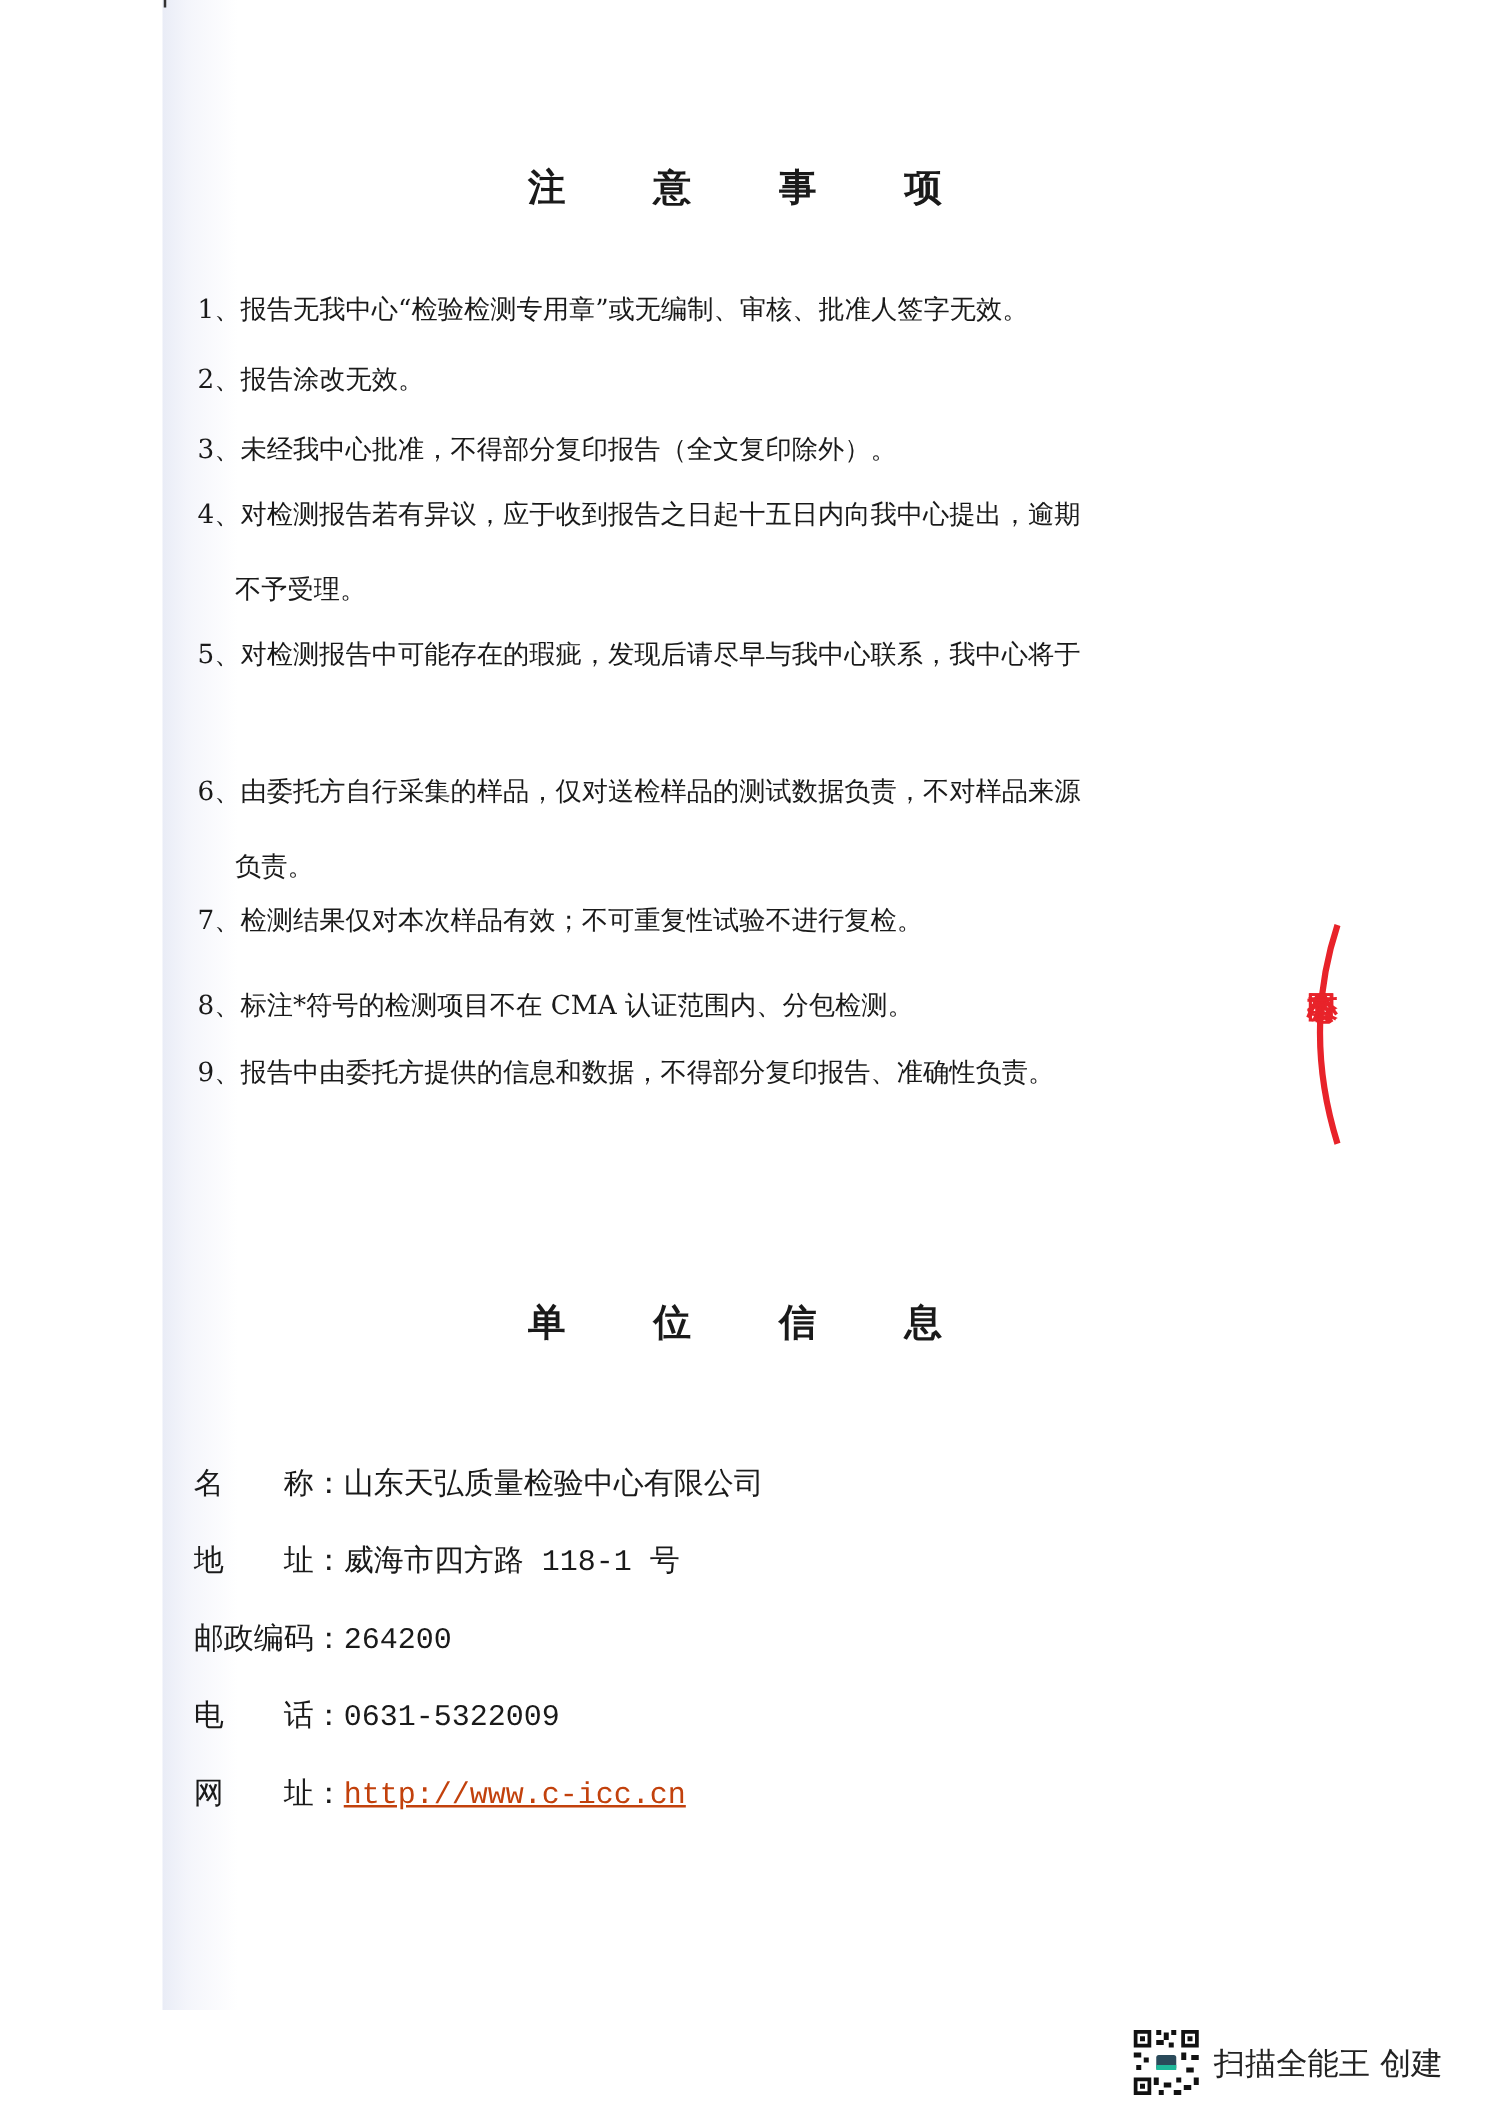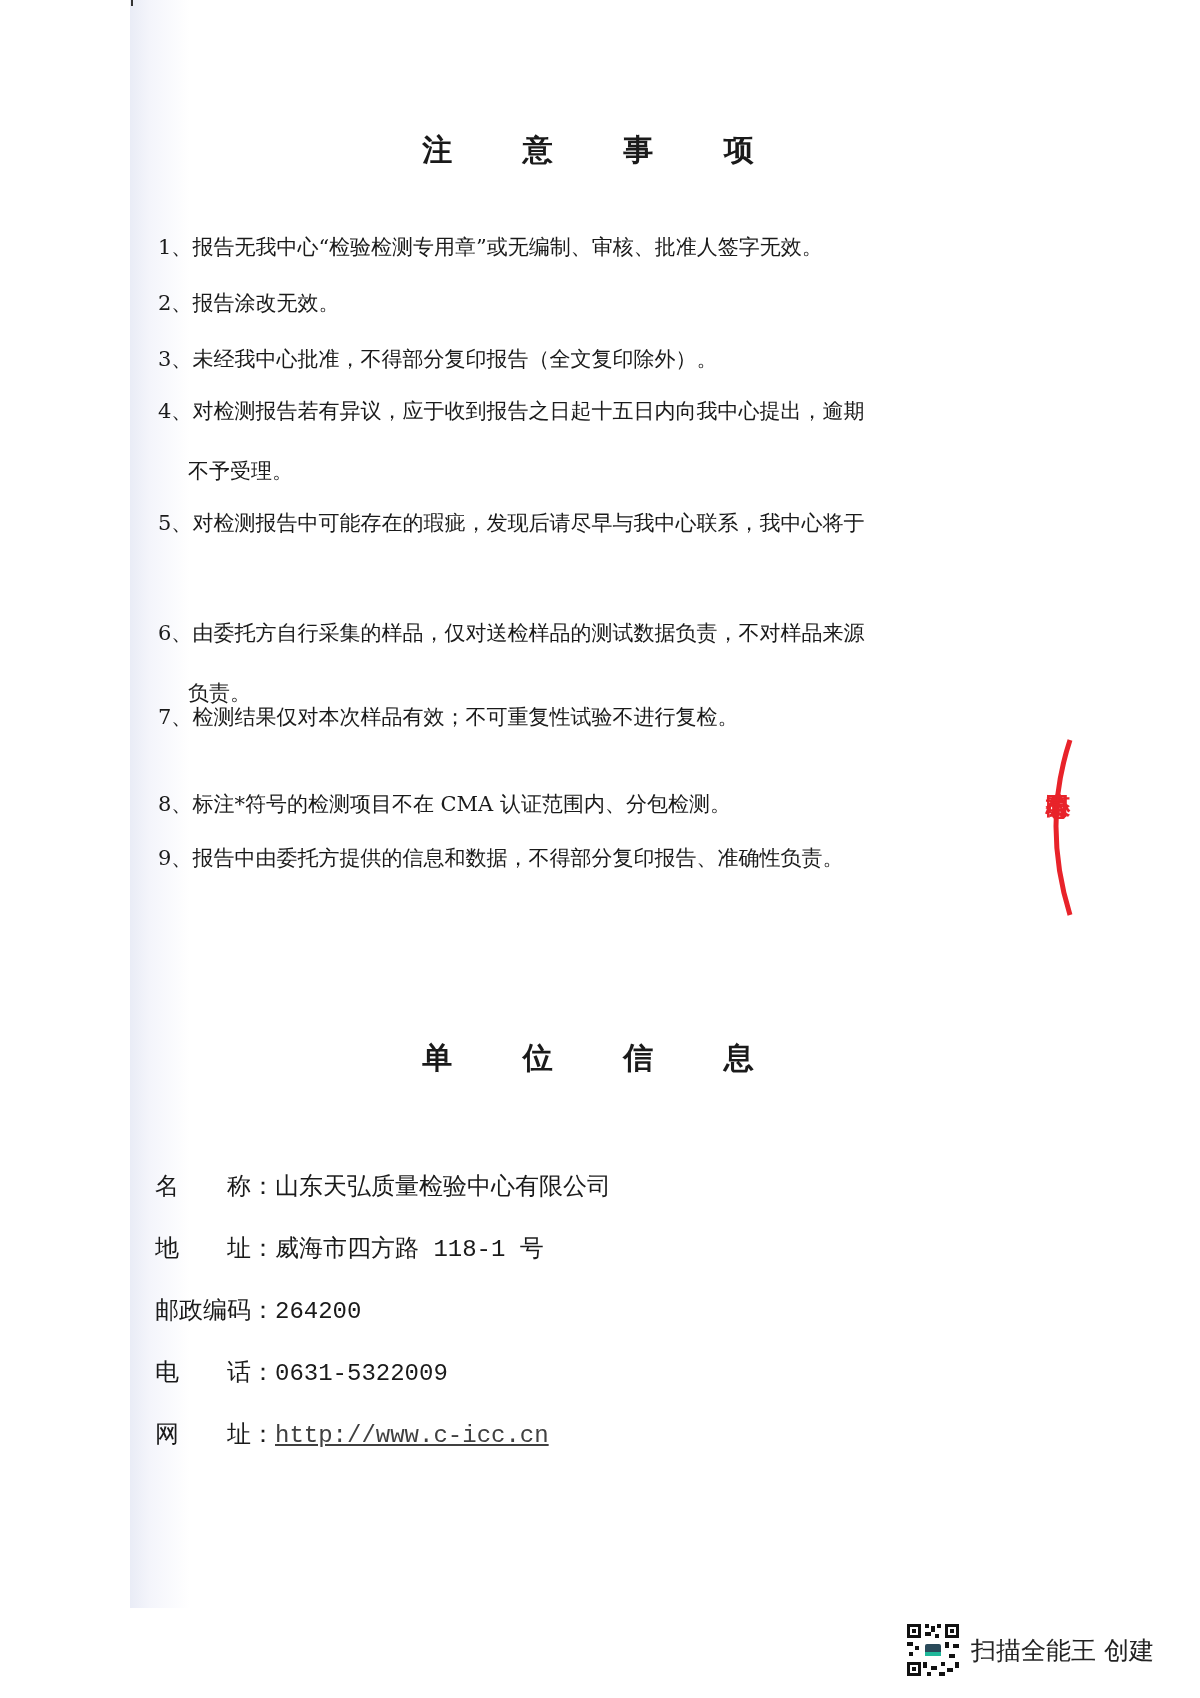--- a/index.html
+++ b/index.html
@@ -22,21 +22,21 @@
   .h1 { top: 130px; left: -12px; }
   .h2 { top: 1038px; left: -12px; }
   .notice {
     position: absolute; left: 158px; font-size: 21px; line-height: 30px; white-space: nowrap;
   }
   .notice .cont { display: block; position: absolute; left: 30px; top: 60px; white-space: nowrap; }
   .info-row { position: absolute; left: 155px; font-size: 24px; white-space: nowrap; }
   .info-row .lbl { display: inline-block; width: 120px; }
   .info-row .lbl.wide { width: auto; }
   .info-row .val { display: inline-block; font-family: Liberation Mono, monospace; }
-  .info-row a { color: #404040; text-decoration: underline; }
+  .info-row a { color: #c2410c; text-decoration: underline; }
   .seal {
     position: absolute; left: 1040px; top: 735px; width: 50px; height: 185px;
   }
   .watermark { position: absolute; left: 905px; top: 1620px; height: 60px; display: flex; align-items: center; }
   .qr { width: 56px; height: 56px; }
   .wm-text { font-family: "DejaVu Sans", sans-serif; font-size: 25px; color: #222; margin-left: 10px; white-space: nowrap; }
 </style>
 </head>
 <body>
 
@@ -45,21 +45,21 @@
 
 <div class="heading h1">注 意 事 项</div>
 
 <div>
   <div class="notice" style="top:232px"><span>1、</span><span>报告无我中心“检验检测专用章”或无编制、审核、批准人签字无效。</span></div>
   <div class="notice" style="top:288px"><span>2、</span><span>报告涂改无效。</span></div>
   <div class="notice" style="top:344px"><span>3、</span><span>未经我中心批准，不得部分复印报告（全文复印除外）。</span></div>
   <div class="notice" style="top:396px"><span>4、</span><span>对检测报告若有异议，应于收到报告之日起十五日内向我中心提出，逾期</span><span class="cont">不予受理。</span></div>
   <div class="notice" style="top:508px"><span>5、</span><span>对检测报告中可能存在的瑕疵，发现后请尽早与我中心联系，我中心将于</span></div>
   <div class="notice" style="top:618px"><span>6、</span><span>由委托方自行采集的样品，仅对送检样品的测试数据负责，不对样品来源</span><span class="cont">负责。</span></div>
-  <div class="notice" style="top:702px"><span>7、</span><span>检测结果仅对本次样品有效；不可重复性试验不进行复检。</span></div>
+  <div class="notice" style="top:721px"><span>7、</span><span>检测结果仅对本次样品有效；不可重复性试验不进行复检。</span></div>
   <div class="notice" style="top:789px"><span>8、</span><span>标注*符号的检测项目不在 CMA 认证范围内、分包检测。</span></div>
   <div class="notice" style="top:843px"><span>9、</span><span>报告中由委托方提供的信息和数据，不得部分复印报告、准确性负责。</span></div>
 </div>
 
 <svg class="seal" viewBox="0 0 50 185">
   <path d="M30 5 Q2 90 30 180" stroke="#e8232a" stroke-width="5" fill="none"></path>
   <text x="18" y="40" fill="#e8232a" font-size="24" font-family="DejaVu Sans, sans-serif" font-weight="bold" writing-mode="tb">心有限公司</text>
 </svg>
 
 <div class="heading h2">单 位 信 息</div>

